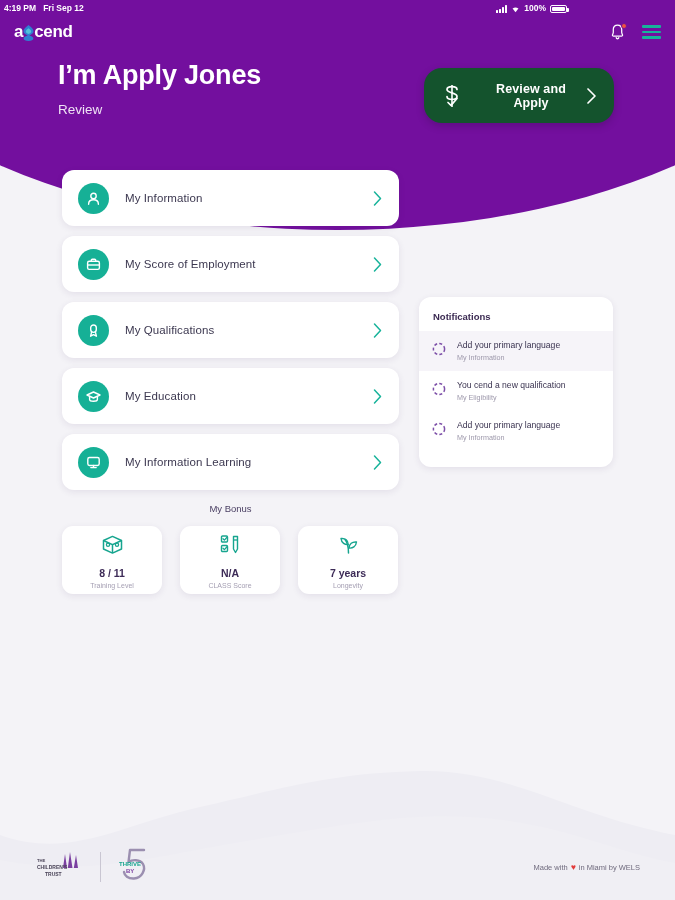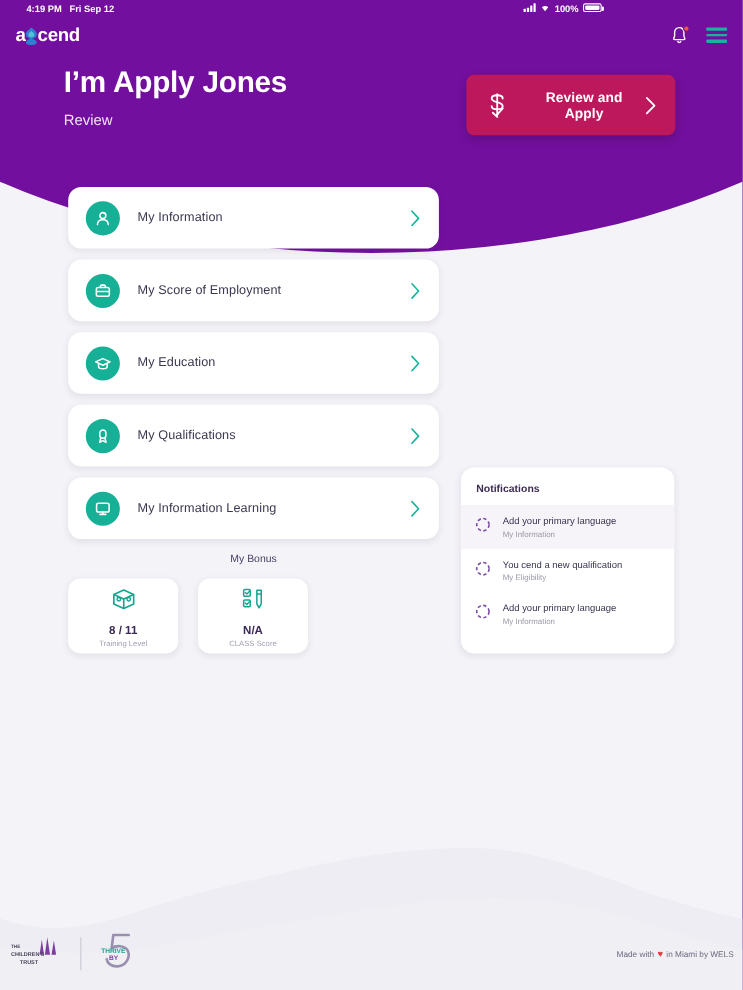--- a/index.html
+++ b/index.html
@@ -20,24 +20,24 @@
   .header-bg{
     position:absolute; top:-330px; left:-190px;
     width:1055px; height:560px;
     background:#730f9e;
     border-radius:50% / 50%;
   }
   .statusbar{
     position:absolute; top:0; left:0; width:571px; height:16px;
     display:flex; align-items:center; z-index:6;
     color:#ffffff; font-size:8.5px; font-weight:bold;
-    padding:0 24px;
+    padding:0 4px;
   }
   .sb-left{ display:flex; gap:7px; align-items:center; }
-  .sb-right{ margin-left:auto; display:flex; gap:4px; align-items:flex-start; }
+  .sb-right{ margin-left:auto; display:flex; gap:4px; align-items:flex-end; }
   .sig{ display:flex; align-items:flex-end; gap:1px; height:8px; }
   .sig i{ display:block; width:2px; background:#fff; border-radius:.5px; }
   .sig i:nth-child(1){height:3px}.sig i:nth-child(2){height:4.5px}
   .sig i:nth-child(3){height:6px}.sig i:nth-child(4){height:8px}
   .wifi{ width:9px; height:8px; }
   .batt{ width:17px; height:8px; border:1px solid #fff; border-radius:2px; position:relative; }
   .batt::after{ content:""; position:absolute; right:-3px; top:2.2px; width:2px; height:3.5px; background:#fff; border-radius:0 1px 1px 0;}
   .batt i{ position:absolute; inset:1px; background:#fff; border-radius:1px; }
 
   .topbar{
@@ -52,35 +52,35 @@
   .bell-dot{ position:absolute; top:0px; right:-1px; width:6px; height:6px; border-radius:50%; background:#f0533f; border:1px solid #730f9e; }
   .burger{ width:19px; display:flex; flex-direction:column; gap:3px; }
   .burger span{ display:block; height:2.4px; background:#17b39a; border-radius:1px; }
 
   .greeting{ position:absolute; top:60px; left:58px; z-index:6; }
   .greeting h1{ font-size:27px; color:#ffffff; font-weight:bold; letter-spacing:-.2px; }
   .greeting .role{ font-size:13.5px; color:#efe3f5; margin-top:11px; font-weight:normal; }
 
   .apply-btn{
     position:absolute; top:68px; left:424px; z-index:6;
-    width:190px; height:55px; border-radius:7px;
-    background:#be185d; border:none; cursor:pointer;
+    width:190px; height:55px; border-radius:18px;
+    background:#14532d; border:none; cursor:pointer;
     display:flex; align-items:center; padding:0 16px;
     box-shadow:0 3px 9px rgba(0,0,0,.18);
   }
   .apply-btn .money{ width:24px; height:26px; flex:0 0 auto; }
   .apply-btn .lbl{ color:#fff; font-size:12.5px; font-weight:bold; margin-left:13px; letter-spacing:.1px; }
   .apply-btn .chev{ margin-left:auto; }
 
   
   .wave{ position:absolute; left:0; bottom:0; width:675px; height:135px; z-index:0; }
 
   
   .content{ position:absolute; top:170px; left:0; width:675px; z-index:4; }
-  .cols{ display:flex; gap:20px; padding:0 54px 0 62px; align-items:flex-end; }
+  .cols{ display:flex; gap:20px; padding:0 54px 0 62px; align-items:center; }
   .left-col{ width:337px; flex:0 0 337px; }
   .right-col{ width:194px; flex:0 0 194px; }
 
   .nav-card{
     height:56px; background:#ffffff; border-radius:12px;
     display:flex; align-items:center; padding:0 16px;
     margin-bottom:10px; cursor:pointer;
     box-shadow:0 2px 7px rgba(60,30,90,.09);
   }
   .nav-icon{
@@ -110,21 +110,21 @@
     width:100px; height:68px; background:#fff; border-radius:11px;
     display:flex; flex-direction:column; align-items:center; justify-content:center;
     box-shadow:0 2px 7px rgba(60,30,90,.09); cursor:pointer;
   }
   .bonus-ic{ height:26px; display:flex; align-items:center; }
   .bonus-val{ font-size:10.5px; font-weight:bold; color:#3d2b57; margin-top:9px; }
   .bonus-lbl{ font-size:7px; color:#a49eb2; margin-top:3px; }
 
   
   .footer{ position:absolute; left:0; bottom:0; width:675px; height:66px; z-index:5;
-           display:flex; align-items:center; padding:0 8px; }
+           display:flex; align-items:center; padding:0 35px; }
   .f-logos{ display:flex; align-items:center; gap:13px; }
   .f-div{ width:1px; height:30px; background:#c9c6d2; }
   .f-made{ margin-left:auto; font-size:7.5px; color:#6f6a7d; display:flex; align-items:center; gap:3px; }
   .f-heart{ color:#e23b3b; font-size:8.5px; }
 </style>
 </head>
 <body>
 
 <svg class="wave" viewBox="0 0 675 135" preserveAspectRatio="none">
   <path d="M0,70 C70,95 120,60 200,42 C280,24 330,8 420,6 C500,4 560,42 640,62 C660,67 668,69 675,70 L675,135 L0,135 Z" fill="#eeedf3"></path>
@@ -229,38 +229,38 @@
         </span>
         <span class="nav-label">My Score of Employment</span>
         <svg class="nav-chev" width="11" height="17" viewBox="0 0 11 17">
           <path d="M2.5 2 L8.5 8.5 L2.5 15" stroke="#17b39a" stroke-width="1.5" fill="none" stroke-linecap="round" stroke-linejoin="round"></path>
         </svg>
       </div>
 
       <div class="nav-card">
         <span class="nav-icon">
           <svg width="17" height="17" viewBox="0 0 17 17">
+            <rect x="5.7" y="3" width="5.6" height="7.4" rx="2.8" fill="none" stroke="#fff" stroke-width="1.4"></rect>
+            <path d="M6.6 10.1 L5.6 14.2 L8.5 12.6 L11.4 14.2 L10.4 10.1" fill="none" stroke="#fff" stroke-width="1.4" stroke-linejoin="round"></path>
+          </svg>
+        </span>
+        <span class="nav-label">My Qualifications</span>
+        <svg class="nav-chev" width="11" height="17" viewBox="0 0 11 17">
+          <path d="M2.5 2 L8.5 8.5 L2.5 15" stroke="#17b39a" stroke-width="1.5" fill="none" stroke-linecap="round" stroke-linejoin="round"></path>
+        </svg>
+      </div>
+
+      <div class="nav-card">
+        <span class="nav-icon">
+          <svg width="17" height="17" viewBox="0 0 17 17">
             <path d="M8.5 4 L15 7 L8.5 10 L2 7 Z" fill="none" stroke="#fff" stroke-width="1.4" stroke-linejoin="round"></path>
             <path d="M4.6 8.4 L4.6 11.4 C4.6 12.5 6.4 13.2 8.5 13.2 C10.6 13.2 12.4 12.5 12.4 11.4 L12.4 8.4" fill="none" stroke="#fff" stroke-width="1.4" stroke-linecap="round"></path>
           </svg>
         </span>
         <span class="nav-label">My Education</span>
-        <svg class="nav-chev" width="11" height="17" viewBox="0 0 11 17">
-          <path d="M2.5 2 L8.5 8.5 L2.5 15" stroke="#17b39a" stroke-width="1.5" fill="none" stroke-linecap="round" stroke-linejoin="round"></path>
-        </svg>
-      </div>
-
-      <div class="nav-card">
-        <span class="nav-icon">
-          <svg width="17" height="17" viewBox="0 0 17 17">
-            <rect x="5.7" y="3" width="5.6" height="7.4" rx="2.8" fill="none" stroke="#fff" stroke-width="1.4"></rect>
-            <path d="M6.6 10.1 L5.6 14.2 L8.5 12.6 L11.4 14.2 L10.4 10.1" fill="none" stroke="#fff" stroke-width="1.4" stroke-linejoin="round"></path>
-          </svg>
-        </span>
-        <span class="nav-label">My Qualifications</span>
         <svg class="nav-chev" width="11" height="17" viewBox="0 0 11 17">
           <path d="M2.5 2 L8.5 8.5 L2.5 15" stroke="#17b39a" stroke-width="1.5" fill="none" stroke-linecap="round" stroke-linejoin="round"></path>
         </svg>
       </div>
 
       <div class="nav-card">
         <span class="nav-icon">
           <svg width="17" height="17" viewBox="0 0 17 17">
             <rect x="2.8" y="3.5" width="11.4" height="8" rx="1.7" fill="none" stroke="#fff" stroke-width="1.4"></rect>
             <path d="M8.5 11.5 L8.5 13.6 M5.8 13.6 L11.2 13.6" stroke="#fff" stroke-width="1.4" stroke-linecap="round"></path>
@@ -295,20 +295,31 @@
               <rect x="3.5" y="13.5" width="6" height="6" rx="1" fill="none" stroke="#17a58f" stroke-width="1.4"></rect>
               <path d="M5 6.7 L6.4 8.1 L9 5.2 M5 16.2 L6.4 17.6 L9 14.7" fill="none" stroke="#17a58f" stroke-width="1.3" stroke-linecap="round" stroke-linejoin="round"></path>
               <path d="M15.5 4.5 L19.5 4.5 L19.5 17 L17.5 20.5 L15.5 17 Z" fill="none" stroke="#17a58f" stroke-width="1.4" stroke-linejoin="round"></path>
               <path d="M15.5 8 L19.5 8" stroke="#17a58f" stroke-width="1.3"></path>
             </svg>
           </span>
           <span class="bonus-val">N/A</span>
           <span class="bonus-lbl">CLASS Score</span>
         </div>
 
+        <div class="bonus-card">
+          <span class="bonus-ic">
+            <svg width="25" height="25" viewBox="0 0 25 25">
+              <path d="M12.5 21 C12.5 15 12 11 9 7.5" fill="none" stroke="#17a58f" stroke-width="1.5" stroke-linecap="round"></path>
+              <path d="M12.3 12.5 C9 13 5.5 11 5 6.5 C9.5 6 12 8.5 12.3 12.5 Z" fill="none" stroke="#17a58f" stroke-width="1.4" stroke-linejoin="round"></path>
+              <path d="M13 16 C16.5 16.5 20 14.5 20.5 10 C16 9.5 13.4 12 13 16 Z" fill="none" stroke="#17a58f" stroke-width="1.4" stroke-linejoin="round"></path>
+            </svg>
+          </span>
+          <span class="bonus-val">7 years</span>
+          <span class="bonus-lbl">Longevity</span>
+        </div>
 
       </div>
     </div>
 
     <div class="right-col">
       <div class="notif-card">
         <div class="notif-title">Notifications</div>
 
         <div class="notif-item active">
           <svg class="notif-ic" viewBox="0 0 16 16">

